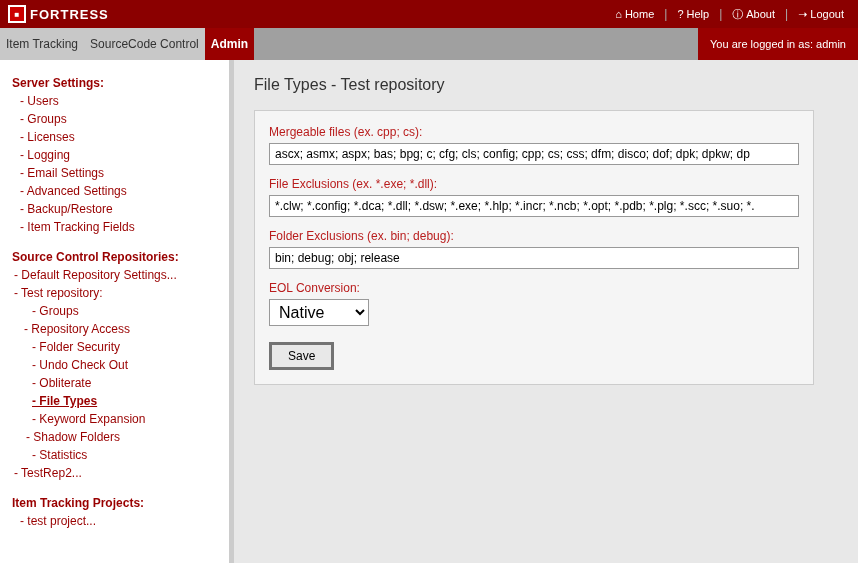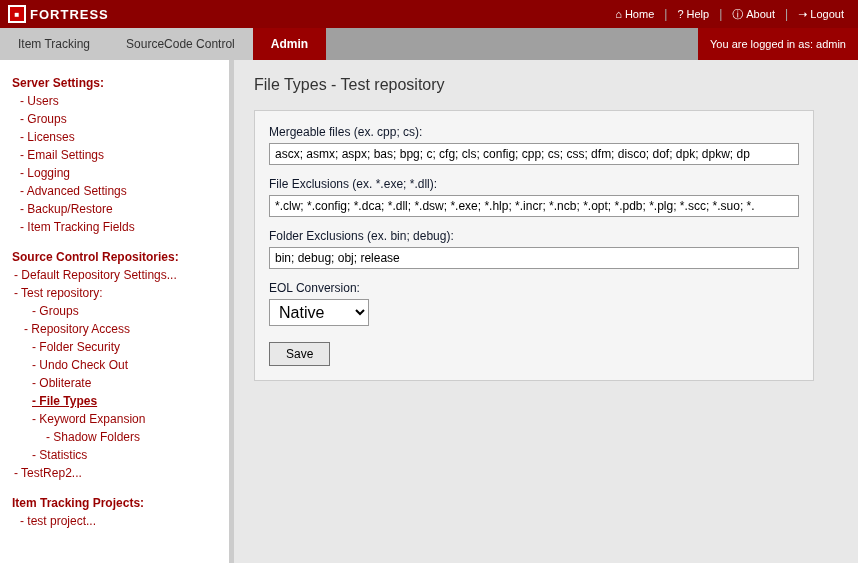--- a/index.html
+++ b/index.html
@@ -39,21 +39,21 @@
 
     
     .tab-bar {
       background: #a0a0a0;
       display: flex;
       align-items: flex-end;
       padding: 0 0 0 0;
       height: 32px;
     }
     .tab {
-      padding: 6px 18px;
+      padding: 6px 6px;
       font-size: 12px;
       cursor: pointer;
       border: none;
       height: 100%;
       display: flex; align-items: center;
     }
     .tab-inactive { background: #c8c8c8; color: #333; }
     .tab-active { background: #990000; color: #fff; font-weight: bold; }
     .tab-right-info {
       margin-left: auto;
@@ -122,21 +122,21 @@
     
     .form-panel {
       background: #f5f5f5;
       border: 1px solid #ccc;
       padding: 14px;
       max-width: 560px;
     }
     .form-group { margin-bottom: 12px; }
     .form-label {
       font-size: 12px;
-      color: #0f172a;
+      color: #b91c1c;
       margin-bottom: 4px;
       display: block;
     }
     .form-input {
       width: 100%;
       padding: 3px 5px;
       font-size: 12px;
       border: 1px solid #999;
       background: #fff;
     }
@@ -148,21 +148,21 @@
       padding: 3px 5px;
       font-size: 16px;
       border: 1px solid #999;
       background: #fff;
       min-width: 100px;
     }
     .save-button {
       padding: 4px 16px;
       font-size: 12px;
       background: #e8e8e8;
-      border: 1px solid #737373;
+      border: 3px solid #737373;
       cursor: pointer;
       margin-top: 4px;
     }
 
     
     .sidebar-divider {
       width: 4px;
       background: #ccc;
       min-height: 100%;
     }
@@ -213,38 +213,38 @@
   </div>
 </div>
 
 <div class="main-layout">
 
   <div class="sidebar">
     <div class="sidebar-section-title">Server Settings:</div>
     <a class="sidebar-item">- Users</a>
     <a class="sidebar-item">- Groups</a>
     <a class="sidebar-item">- Licenses</a>
+    <a class="sidebar-item">- Logging</a>
     <a class="sidebar-item">- Email Settings</a>
-    <a class="sidebar-item">- Logging</a>
     <a class="sidebar-item">- Advanced Settings</a>
     <a class="sidebar-item">- Backup/Restore</a>
     <a class="sidebar-item">- Item Tracking Fields</a>
 
     <div style="height:8px"></div>
     <div class="sidebar-section-title">Source Control Repositories:</div>
     <a class="sidebar-item" style="padding-left:14px">- Default Repository Settings...</a>
     <a class="sidebar-item" style="padding-left:14px">- Test repository:</a>
     <a class="sidebar-sub-item" style="padding-left:32px">- Groups</a>
     <a class="sidebar-sub-item" style="padding-left:24px">- Repository Access</a>
     <a class="sidebar-sub-item" style="padding-left:32px">- Folder Security</a>
     <a class="sidebar-sub-item" style="padding-left:32px">- Undo Check Out</a>
     <a class="sidebar-sub-item" style="padding-left:32px">- Obliterate</a>
     <a class="sidebar-sub-item sidebar-sub-item-active" style="padding-left:32px">- File Types</a>
     <a class="sidebar-sub-item" style="padding-left:32px">- Keyword Expansion</a>
-    <a class="sidebar-sub-item" style="padding-left:46px">- Shadow Folders</a>
+    <a class="sidebar-sub-item" style="padding-left:26px">- Shadow Folders</a>
     <a class="sidebar-sub-item" style="padding-left:32px">- Statistics</a>
     <a class="sidebar-item" style="padding-left:14px">- TestRep2...</a>
 
     <div style="height:8px"></div>
     <div class="sidebar-section-title">Item Tracking Projects:</div>
     <a class="sidebar-item">- test project...</a>
   </div>
 
   <div class="sidebar-divider"></div>
 

